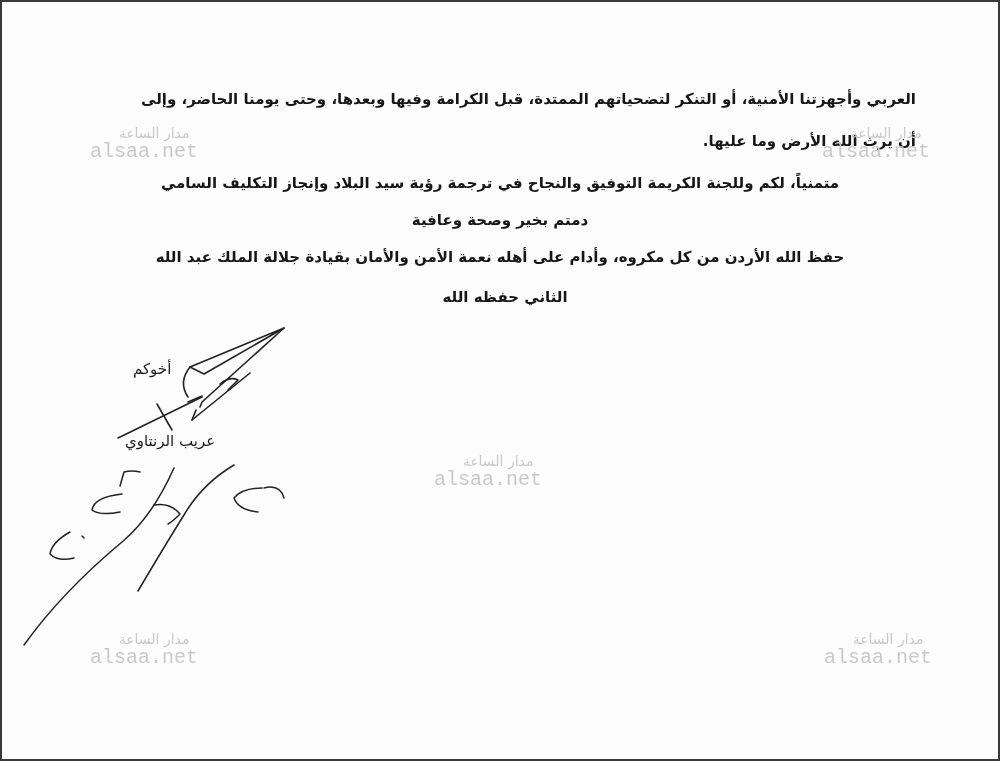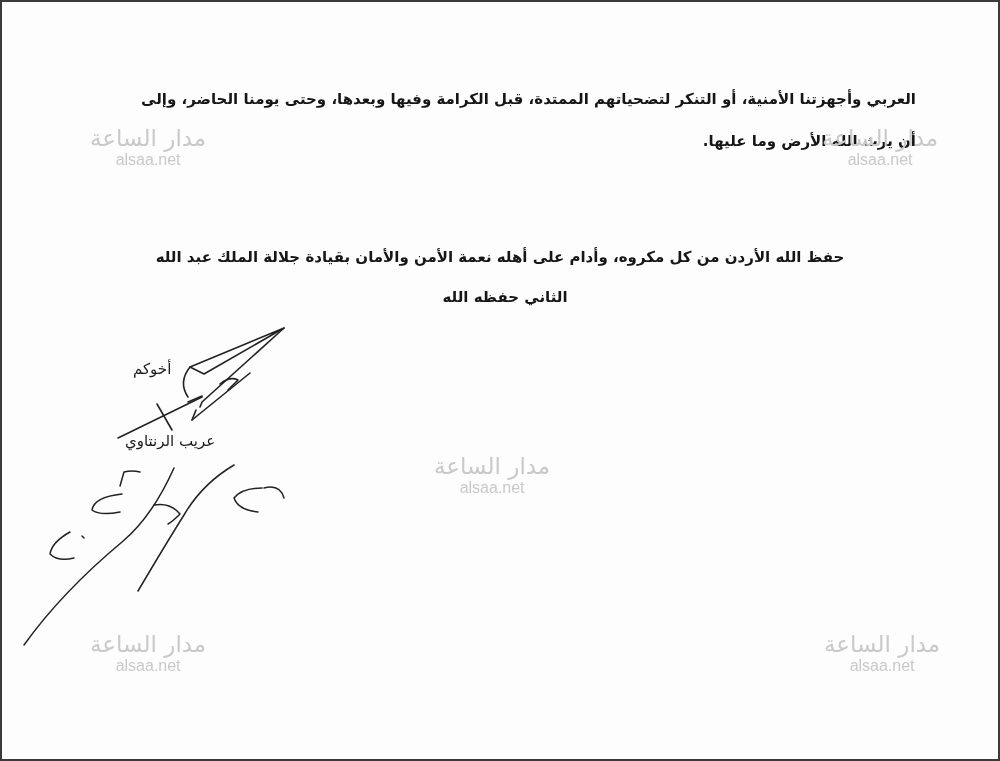--- a/index.html
+++ b/index.html
@@ -44,41 +44,44 @@
     .watermark {
       position: absolute;
       text-align: center;
       color: #c9c9c9;
       font-family: "DejaVu Sans", sans-serif;
       line-height: 1.1;
       pointer-events: none;
     }
     .watermark .wm-ar {
       display: block;
-      font-size: 23px;
+      font-size: 14px;
       direction: rtl;
+      margin-left: 20px;
     }
     .watermark .wm-en {
       display: block;
-      font-size: 16px;
-      font-family: Liberation Sans, sans-serif;
+      font-size: 20px;
+      font-family: Liberation Mono, monospace;
     }
     svg.ink {
       position: absolute;
       left: 0; top: 0;
       overflow: visible;
     }
   </style>
 </head>
 <body>
 
 <div class="frame">
 
   <div class="line right" style="top:88px;">العربي وأجهزتنا الأمنية، أو التنكر لتضحياتهم الممتدة، قبل الكرامة وفيها وبعدها، وحتى يومنا الحاضر، وإلى</div>
   <div class="line right" style="top:130px;">أن يرث الله الأرض وما عليها.</div>
+  <div class="line center" style="top:172px;">متمنياً، لكم وللجنة الكريمة التوفيق والنجاح في ترجمة رؤية سيد البلاد وإنجاز التكليف السامي</div>
+  <div class="line center" style="top:209px;">دمتم بخير وصحة وعافية</div>
   <div class="line center" style="top:246px;">حفظ الله الأردن من كل مكروه، وأدام على أهله نعمة الأمن والأمان بقيادة جلالة الملك عبد الله</div>
   <div class="line center" style="top:286px;margin-left:10px;">الثاني حفظه الله</div>
 
   <div class="sig-label" style="left:118px; top:358px;">أخوكم</div>
   <div class="sig-label" style="left:110px; top:430px;text-align:right;">عريب الرنتاوي</div>
 
   <svg class="ink" width="1000" height="761">
     <g fill="none" stroke="#222" stroke-width="1.6" stroke-linecap="round" stroke-linejoin="round">
 
       <path d="M282 326 L188 365 L202 372 L282 326"></path>

